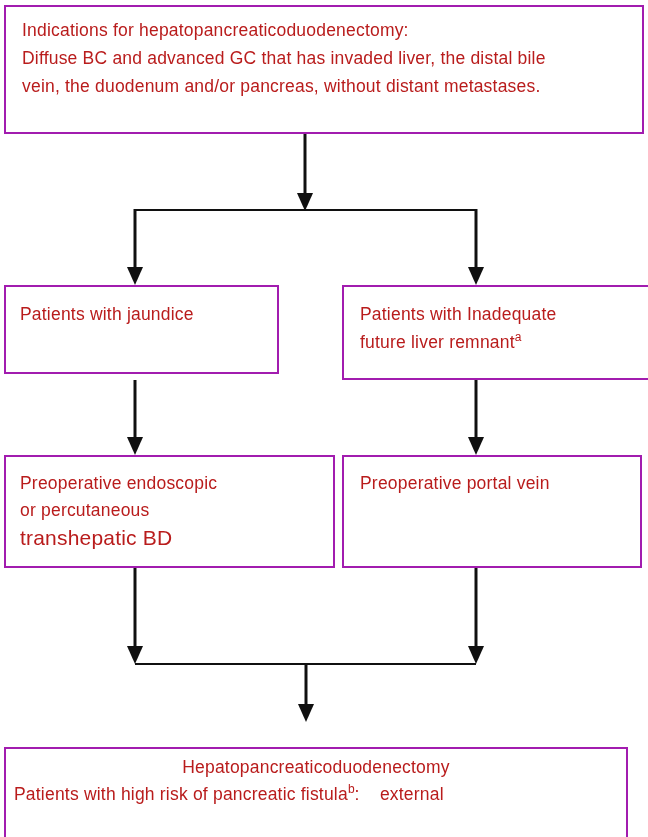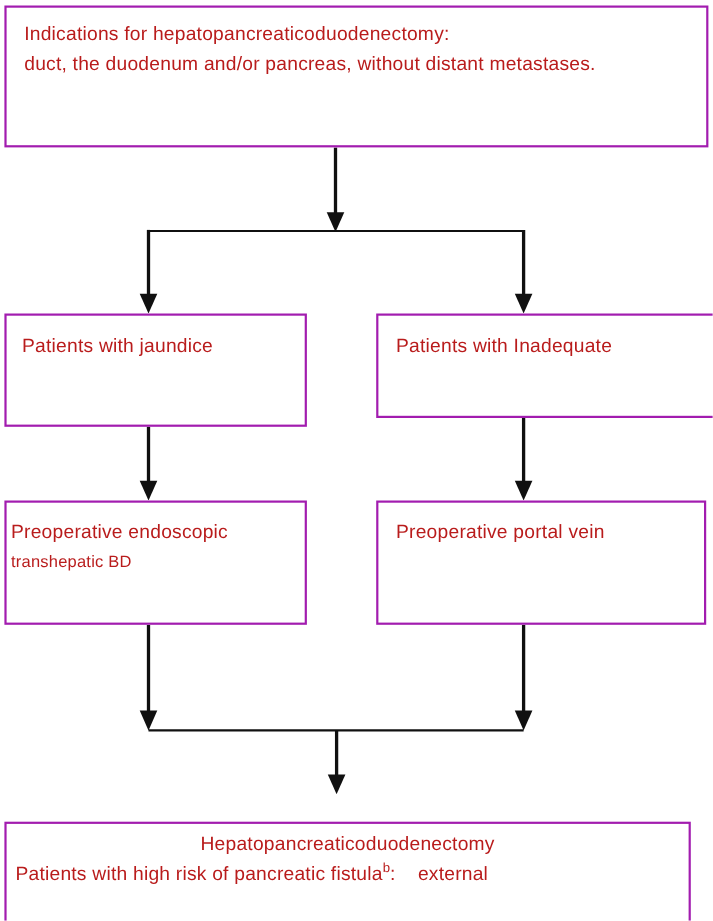--- a/index.html
+++ b/index.html
@@ -24,45 +24,45 @@
     font-size: 17.5px;
     line-height: 28px;
     letter-spacing: 0.2px;
     color: #b91c1c;
   }
   #box-indications {
     left: 4px; top: 5px; width: 640px; height: 129px;
     padding: 9px 16px;
   }
   #box-jaundice {
-    left: 4px; top: 285px; width: 275px; height: 103px;
+    left: 4px; top: 285px; width: 275px; height: 89px;
     padding: 13px 14px;
   }
   #box-flr {
     left: 342px; top: 285px; width: 325px; height: 95px;
     padding: 13px 16px;
   }
   #box-bd {
-    left: 4px; top: 455px; width: 275px; height: 113px;
-    padding: 13px 4px;
+    left: 4px; top: 455px; width: 331px; height: 113px;
+    padding: 13px 14px;
     line-height: 27px;
   }
   #box-pve {
     left: 342px; top: 455px; width: 300px; height: 113px;
     padding: 13px 16px;
     line-height: 27px;
   }
   #box-final {
     left: 4px; top: 747px; width: 624px; height: 131px;
     padding: 5px 8px;
     line-height: 27px;
   }
   .line { white-space: pre; }
   .centered { text-align: center; }
-  .big-line { font-size: 15px; }
+  .big-line { font-size: 21px; }
   sup.note {
     font-size: 12px;
     line-height: 0;
     vertical-align: 7px;
     letter-spacing: 0;
   }
   #arrow-layer {
     position: absolute;
     left: 0; top: 0;
     width: 648px; height: 837px;
@@ -101,33 +101,36 @@
       <polygon points="135,455 127,437 143,437"></polygon>
       <polygon points="476,455 468,437 484,437"></polygon>
       <polygon points="135,664 127,646 143,646"></polygon>
       <polygon points="476,664 468,646 484,646"></polygon>
       <polygon points="306,722 298,704 314,704"></polygon>
     </g>
   </svg>
 
   <div class="node" id="box-indications">
     <div class="line">Indications for hepatopancreaticoduodenectomy:</div>
-    <div class="line">duct, the duodenum and/or pancreas, without distant metastases.</div>
+    <div class="line">Diffuse BC and advanced GC that has invaded liver, the distal bile</div>
+    <div class="line">vein, the duodenum and/or pancreas, without distant metastases.</div>
   </div>
 
   <div class="node" id="box-jaundice">
     <div class="line">Patients with jaundice</div>
   </div>
 
   <div class="node" id="box-flr">
     <div class="line">Patients with Inadequate</div>
+    <div class="line"><span>future liver remnant</span><sup class="note">a</sup></div>
   </div>
 
   <div class="node" id="box-bd">
     <div class="line">Preoperative endoscopic</div>
+    <div class="line">or percutaneous</div>
     <div class="line big-line">transhepatic BD</div>
   </div>
 
   <div class="node" id="box-pve">
     <div class="line">Preoperative portal vein</div>
   </div>
 
   <div class="node" id="box-final">
     <div class="line centered">Hepatopancreaticoduodenectomy</div>
     <div class="line"><span>Patients with high risk of pancreatic fistula</span><sup class="note">b</sup><span class="line">:    external</span></div>

